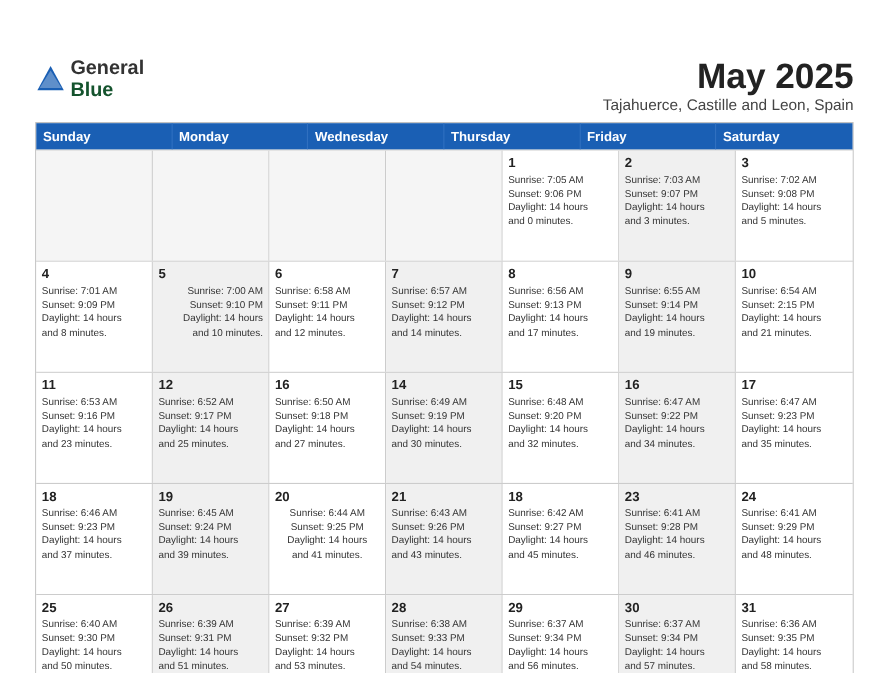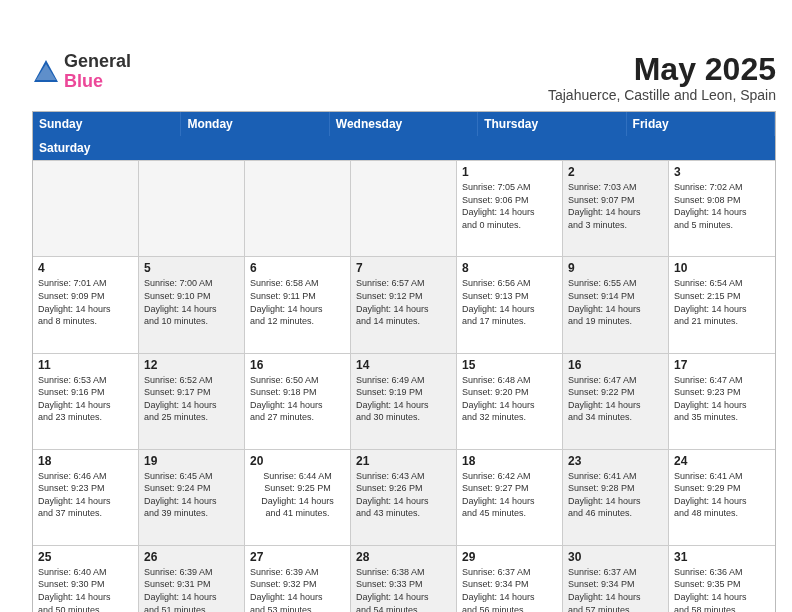--- a/index.html
+++ b/index.html
@@ -28,21 +28,21 @@
       display: flex;
       align-items: center;
       gap: 4px;
     }
     .logo-text {
       font-size: 18px;
       font-weight: bold;
       line-height: 1.1;
     }
     .logo-general { color: #333; }
-    .logo-blue { color: #ec4899; }
+    .logo-blue { color: #14532d; }
     .logo-icon {
       width: 28px;
       height: 28px;
     }
     .title-block {
       text-align: right;
     }
     .month-year {
       font-size: 32px;
       font-weight: bold;
@@ -55,21 +55,21 @@
       color: #444;
     }
     .calendar {
       flex: 1;
       display: flex;
       flex-direction: column;
       border: 1px solid #bbb;
     }
     .cal-header-row {
       display: grid;
-      grid-template-columns: repeat(5, 1fr);
+      grid-template-columns: repeat(6, 1fr);
       background: #1a5fb4;
     }
     .cal-header-cell {
       color: #fff;
       font-size: 12px;
       font-weight: bold;
       padding: 5px 6px;
       text-align: left;
       border-right: 1px solid #3070c0;
     }
@@ -170,21 +170,21 @@
         <div class="cal-week">
           <div class="cal-cell">
             <div class="day-num">4</div>
             <div class="cell-detail" style="white-space: pre-line;">Sunrise: 7:01 AM
 Sunset: 9:09 PM
 Daylight: 14 hours
 and 8 minutes.</div>
           </div>
           <div class="cal-cell shaded">
             <div class="day-num">5</div>
-            <div class="cell-detail" style="white-space: pre-line;">Sunrise: 7:00 AM
+            <div class="cell-detail" style="white-space: pre-line; text-align: right;">Sunrise: 7:00 AM
 Sunset: 9:10 PM
 Daylight: 14 hours
 and 10 minutes.</div>
           </div>
           <div class="cal-cell">
             <div class="day-num">6</div>
             <div class="cell-detail" style="white-space: pre-line;">Sunrise: 6:58 AM
 Sunset: 9:11 PM
 Daylight: 14 hours
 and 12 minutes.</div>

